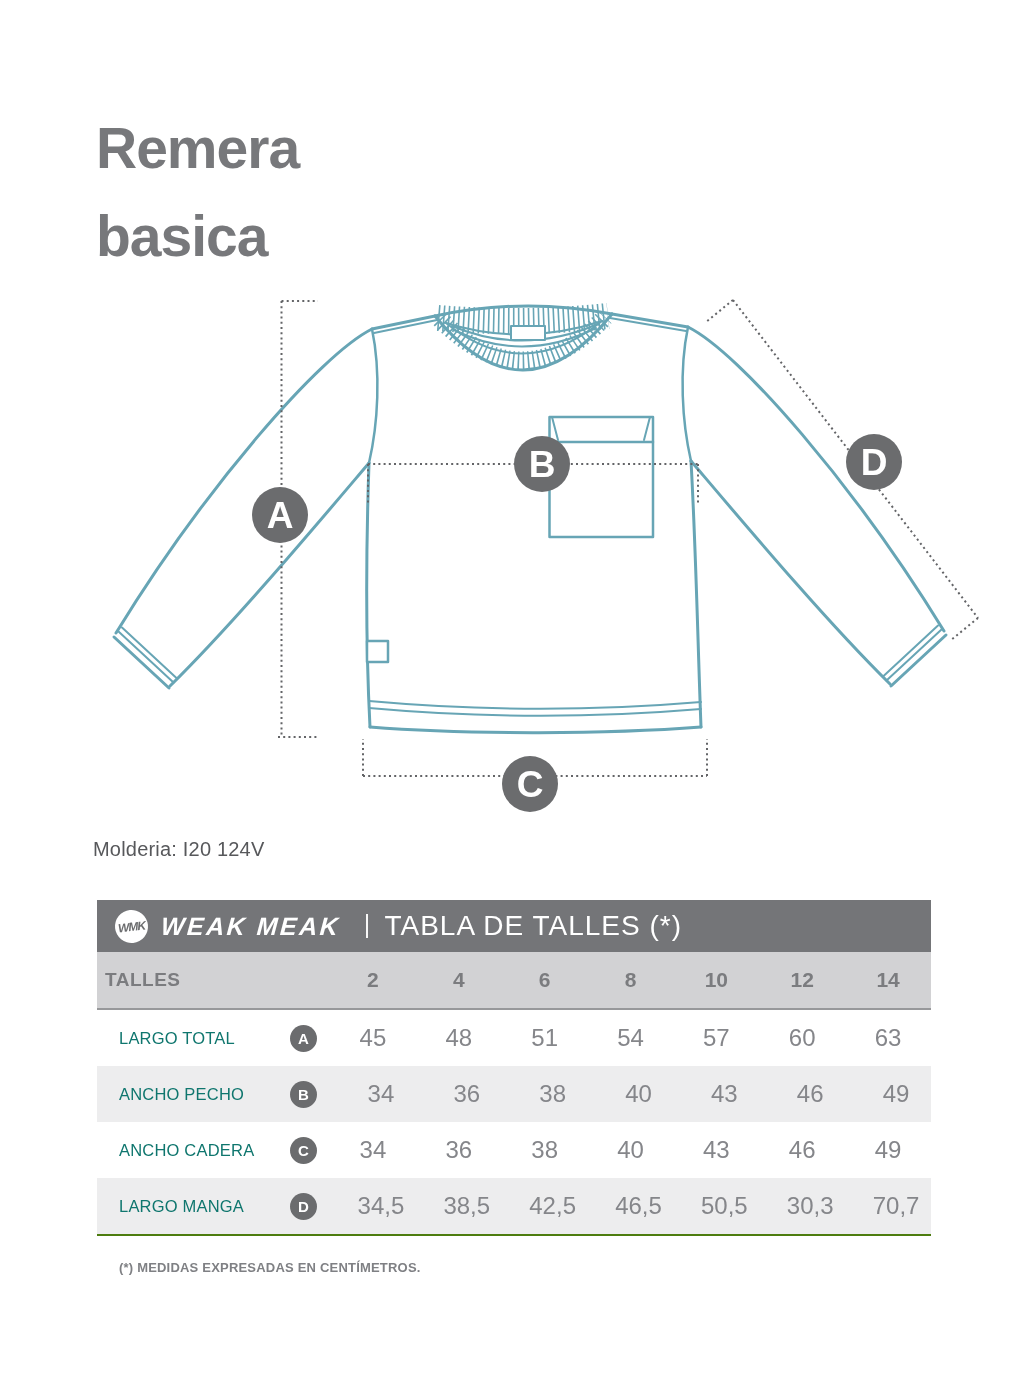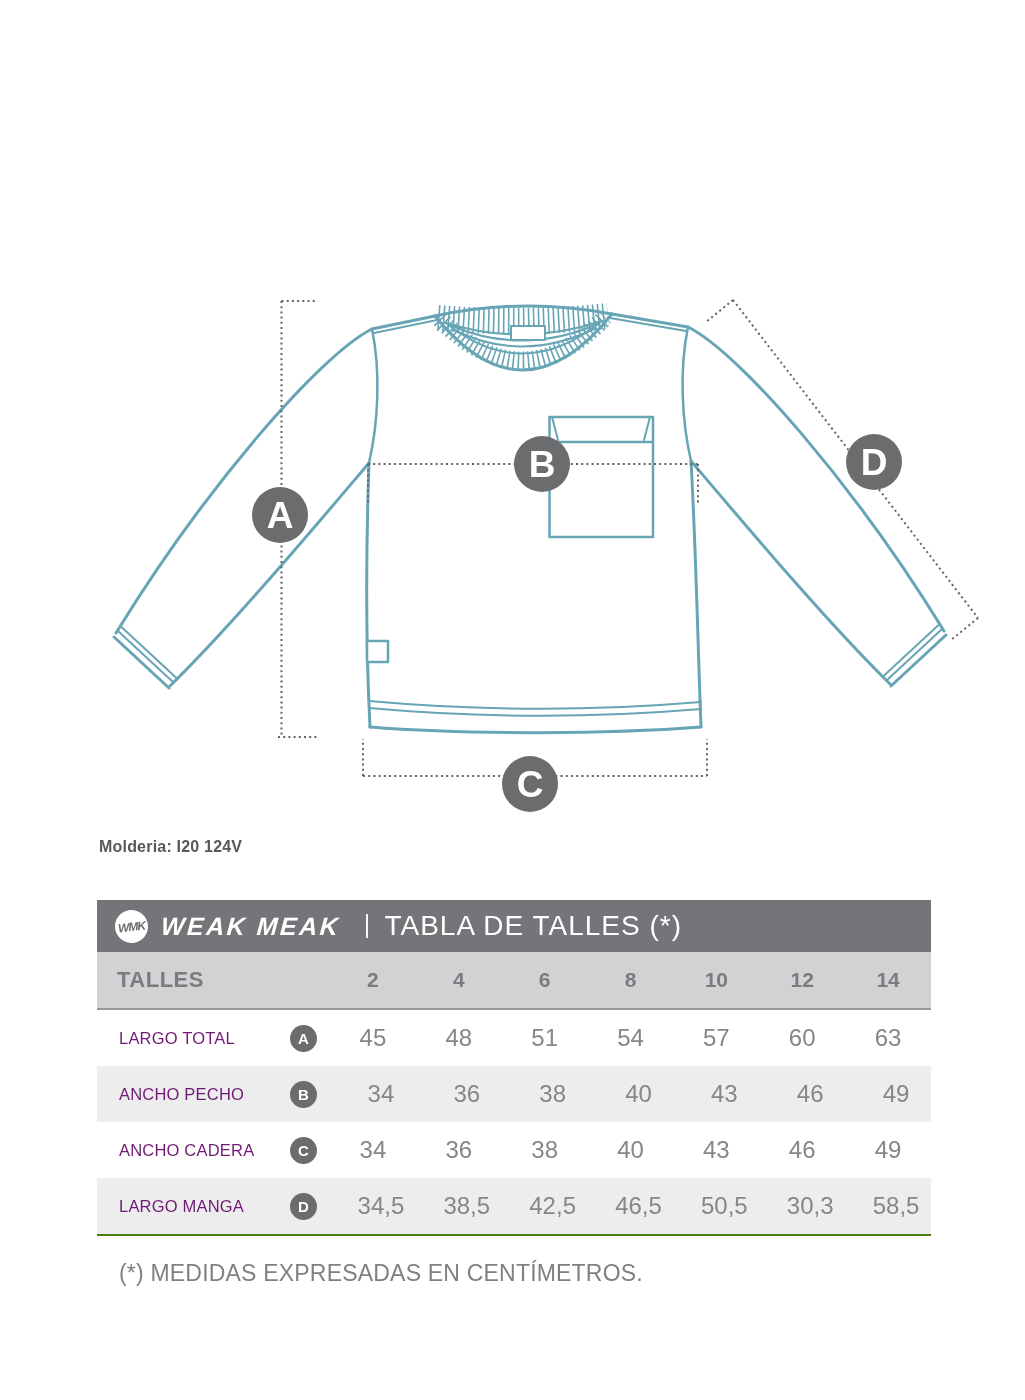--- a/index.html
+++ b/index.html
@@ -1,42 +1,42 @@
 <!DOCTYPE html>
 <html><head>
 <meta charset="utf-8">
 <style>
   html,body{margin:0;padding:0;}
   body{width:1025px;height:1400px;background:#ffffff;font-family:"Liberation Sans",sans-serif;-webkit-font-smoothing:antialiased;}
   .page{position:relative;width:1025px;height:1400px;background:#ffffff;overflow:hidden;}
 
   .title{position:absolute;left:96px;top:104px;font-size:57px;font-weight:bold;color:#77787b;line-height:88px;letter-spacing:-1px;}
-  .molderia{position:absolute;left:99px;top:838px;font-size:16px;font-weight:bold;color:#57585b;letter-spacing:0.2px;}
-  .footnote{position:absolute;left:119px;top:1260px;font-size:23px;font-weight:normal;color:#7f8084;letter-spacing:0.2px;}
+  .molderia{position:absolute;left:93px;top:838px;font-size:20px;font-weight:normal;color:#57585b;letter-spacing:0.2px;}
+  .footnote{position:absolute;left:119px;top:1260px;font-size:13px;font-weight:bold;color:#7f8084;letter-spacing:0.2px;}
 
   .diagram-svg{position:absolute;left:0;top:0;}
 
   
   .size-table{position:absolute;left:97px;top:900px;width:834px;}
   .brand-bar{height:52px;background:#747578;display:flex;align-items:center;}
   .logo-circle{width:33px;height:33px;border-radius:50%;background:#ffffff;margin-left:18px;display:flex;align-items:center;justify-content:center;transform:rotate(-6deg);}
   .logo-mono{font-size:12px;font-weight:bold;font-style:italic;color:#6b6c6e;letter-spacing:-1px;}
   .brand-name{color:#ffffff;font-size:25px;font-weight:bold;font-style:italic;letter-spacing:2.5px;margin-left:13px;transform:skewX(-4deg);white-space:nowrap;}
   .bar-divider{width:2px;height:24px;background:#ffffff;margin-left:26px;margin-right:16px;opacity:.95;}
   .bar-title{color:#ffffff;font-size:28px;letter-spacing:1px;white-space:nowrap;}
 
   .grid-row{display:grid;grid-template-columns:233px repeat(7,1fr);align-items:center;}
   .talles-row{height:56px;background:#d2d2d4;border-bottom:2px solid #97989a;}
-  .talles-label{padding-left:20px;font-size:22px;font-weight:bold;color:#7b7c7f;letter-spacing:0.5px;}
+  .talles-label{padding-left:8px;font-size:19px;font-weight:bold;color:#7b7c7f;letter-spacing:0.5px;}
   .size-cell{text-align:center;font-size:21px;font-weight:bold;color:#7b7c7f;}
   .t-row{height:56px;background:#ffffff;}
   .t-row.alt{background:#ededee;gap:16px;}
   .t-row:last-child{border-bottom:2px solid #4d7c0f;}
   .label-cell{display:flex;align-items:center;justify-content:space-between;padding-left:22px;padding-right:13px;}
-  .row-label{font-size:16.5px;color:#701a75;letter-spacing:0.2px;}
+  .row-label{font-size:16.5px;color:#0f766e;letter-spacing:0.2px;}
   .row-badge{width:27px;height:27px;border-radius:50%;background:#6b6c6e;color:#ffffff;font-size:15px;font-weight:bold;display:flex;align-items:center;justify-content:center;flex:0 0 27px;}
   .value-cell{text-align:center;font-size:24px;color:#85868a;}
 </style>
 </head>
 <body>
 
 <div class="page">
 
   <svg class="diagram-svg" width="1025" height="840" viewBox="0 0 1025 840">
     <g fill="none" stroke="#67a5b5" stroke-width="3" stroke-linecap="round" stroke-linejoin="round">
@@ -121,20 +121,24 @@
         <circle cx="530" cy="784" r="28" fill="#6b6c6e"></circle>
         <text x="530" y="797" fill="#ffffff">C</text>
       </g>
       <g>
         <circle cx="874" cy="462" r="28" fill="#6b6c6e"></circle>
         <text x="874" y="475" fill="#ffffff">D</text>
       </g>
     </g>
   </svg>
 
+  <div class="title">
+    <div>Remera</div>
+    <div>basica</div>
+  </div>
 
   <div class="molderia">Molderia: I20 124V</div>
 
   <div class="size-table">
     <div class="brand-bar">
       <div class="logo-circle">
         <span class="logo-mono">WMK</span>
       </div>
       <div class="brand-name">WEAK MEAK</div>
       <div class="bar-divider"></div>
@@ -198,20 +202,20 @@
           <div class="label-cell">
             <span class="row-label">LARGO MANGA</span>
             <span class="row-badge">D</span>
           </div>
           <div class="value-cell">34,5</div>
           <div class="value-cell">38,5</div>
           <div class="value-cell">42,5</div>
           <div class="value-cell">46,5</div>
           <div class="value-cell">50,5</div>
           <div class="value-cell">30,3</div>
-          <div class="value-cell">58,5</div>
+          <div class="value-cell">70,7</div>
         </div>
       </div>
   </div>
 
   <div class="footnote">(*) MEDIDAS EXPRESADAS EN CENTÍMETROS.</div>
 
 </div>
 
 </body></html>

